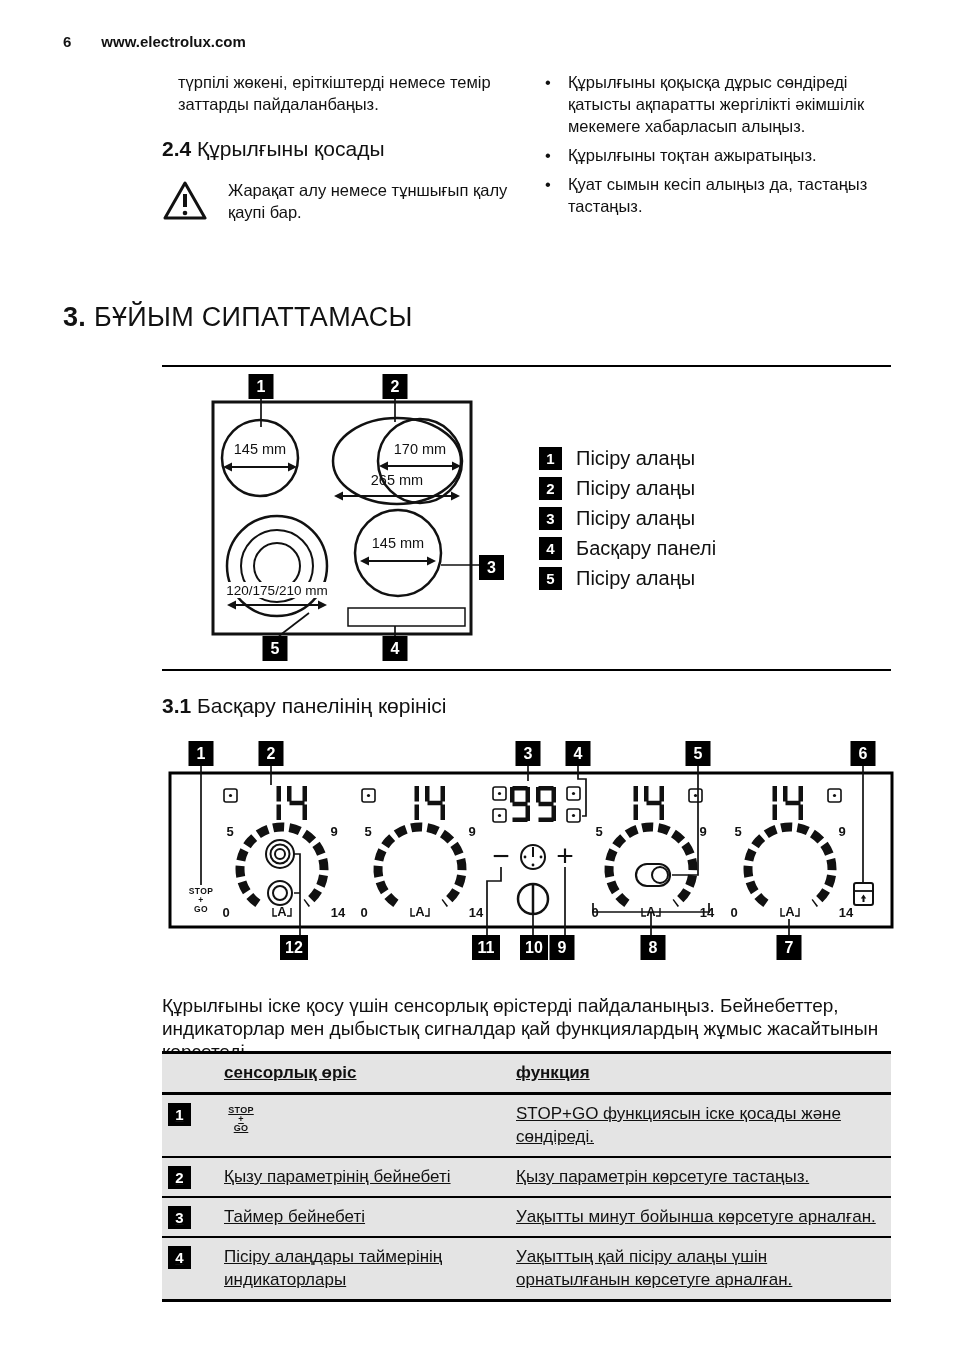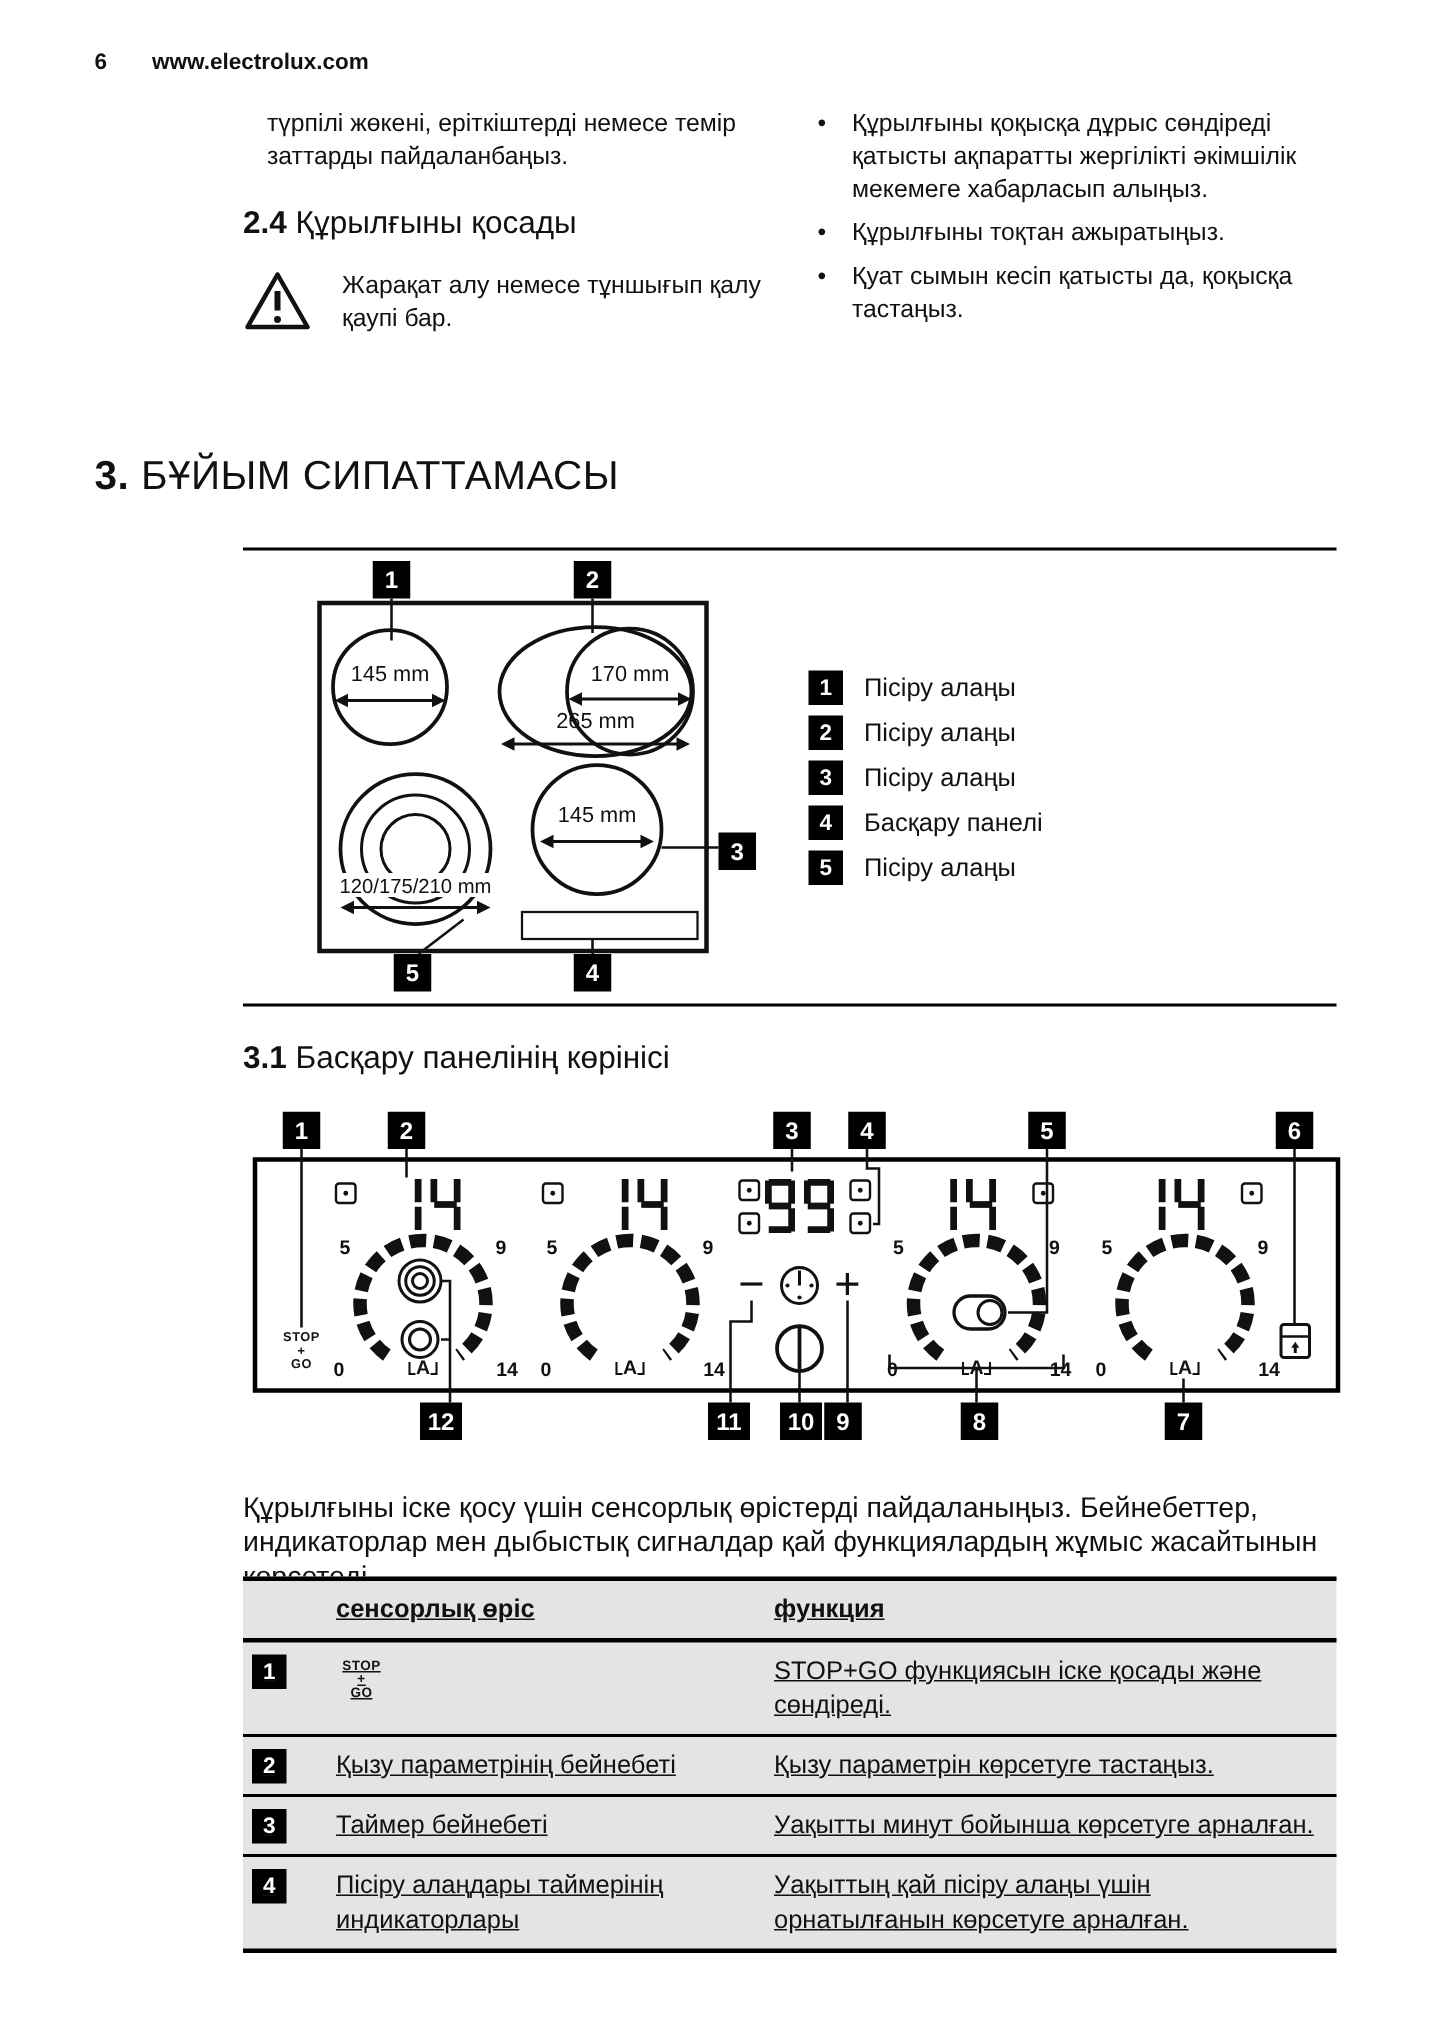--- a/index.html
+++ b/index.html
@@ -25,21 +25,21 @@
   
   .sec3{top:302px;left:63px;font-size:27px;letter-spacing:.3px;}
   
   .fig1{top:365px;left:162px;width:729px;height:302px;
         border-top:2px solid #000;border-bottom:2px solid #000;display:flex;}
   .fig1 svg{margin:3px 0 0 37px;flex:0 0 330px;}
   .legend{margin:80px 0 0 10px;}
   .legend-row{display:flex;align-items:center;margin-bottom:7px;}
   .badge{background:#000;color:#fff;font-weight:bold;font-size:15px;
          width:23px;height:23px;display:flex;align-items:center;justify-content:center;flex:0 0 23px;}
-  .legend-label{margin-left:14px;font-size:17px;}
+  .legend-label{margin-left:14px;font-size:20px;}
   
   .sec31{top:694px;left:162px;font-size:21px;}
   .fig2{top:741px;left:160px;}
   
   .para{top:994px;left:162px;width:734px;font-size:19px;line-height:23px;}
   
   .tbl{top:1051px;left:162px;width:729px;background:#e4e4e4;
        border-top:3px solid #000;font-size:17px;line-height:23px;}
   .trow{display:grid;grid-template-columns:62px 292px 1fr;border-bottom:2px solid #000;text-decoration:underline;}
   .trow.head{border-bottom:3px solid #000;font-weight:bold;}
@@ -74,21 +74,21 @@
   <div class="bullet-row">
     <span class="bullet-dot">•</span>
     <span>Құрылғыны қоқысқа дұрыс сөндіреді қатысты ақпаратты жергілікті әкімшілік мекемеге хабарласып алыңыз.</span>
   </div>
   <div class="bullet-row">
     <span class="bullet-dot">•</span>
     <span>Құрылғыны тоқтан ажыратыңыз.</span>
   </div>
   <div class="bullet-row">
     <span class="bullet-dot">•</span>
-    <span>Қуат сымын кесіп қатысты да, қоқысқа тастаңыз.</span>
+    <span>Қуат сымын кесіп алыңыз да, тастаңыз тастаңыз.</span>
   </div>
 </div>
 
 <div class="abs sec24">
   <span class="secnum">2.4</span>
   <span>Құрылғыны қосады</span>
 </div>
 
 <div class="abs warning">
   <svg width="44" height="46" viewBox="0 0 44 46">

